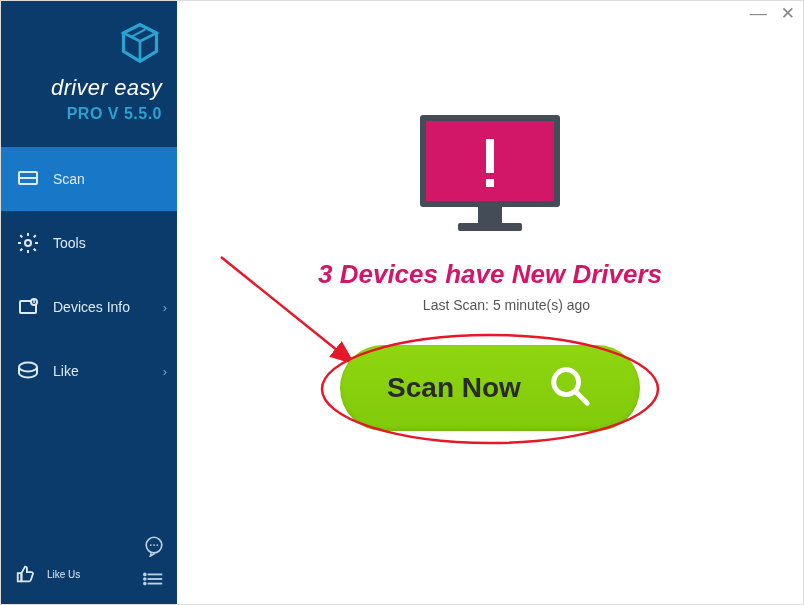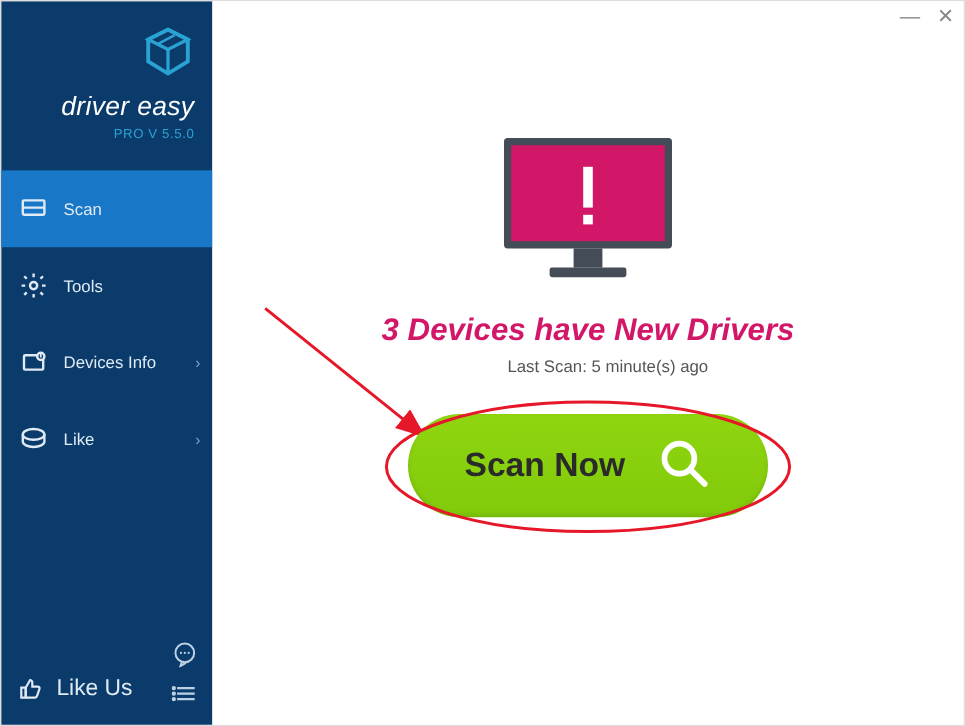--- a/index.html
+++ b/index.html
@@ -31,23 +31,23 @@
     width: 44px; height: 44px;
   }
   .logo-text {
     font-size: 22px;
     font-weight: 500;
     color: #fff;
     letter-spacing: 0.3px;
     font-style: italic;
   }
   .logo-sub {
-    font-size: 11px;
+    font-size: 16px;
     color: #2aa3d2;
-    font-weight: 400;
+    font-weight: 700;
     margin-top: 4px;
     letter-spacing: 0.5px;
   }
   .nav {
     margin-top: 14px;
     flex: 1;
   }
   .nav-item {
     display: flex;
     align-items: center;
@@ -242,21 +242,21 @@
     </svg>
   </div>
 
   <div class="sidebar-footer">
     <span class="footer-icon">
       <svg viewBox="0 0 24 24" width="22" height="22" fill="none" stroke="#dfeaf4" stroke-width="2">
         <path d="M7 11v9M7 11l4-7c1 0 2 1 2 2v4h5c1 0 2 1 1.5 2l-2 6c-.3 1-1 2-2 2H7"></path>
         <path d="M3 11h4v9H3z"></path>
       </svg>
     </span>
-    <span style="font-size:19px;color:#dfeaf4;">Like Us</span>
+    <span style="font-size:10px;color:#dfeaf4;">Like Us</span>
   </div>
 
   <div class="footer-menu">
     <svg viewBox="0 0 24 24" width="22" height="22" stroke="#bcd2e4" stroke-width="2">
       <line x1="5" y1="7" x2="21" y2="7"></line>
         <circle cx="2" cy="7" r="1" fill="#bcd2e4"></circle>
       <line x1="5" y1="12" x2="21" y2="12"></line>
         <circle cx="2" cy="12" r="1" fill="#bcd2e4"></circle>
       <line x1="5" y1="17" x2="21" y2="17"></line>
         <circle cx="2" cy="17" r="1" fill="#bcd2e4"></circle>

